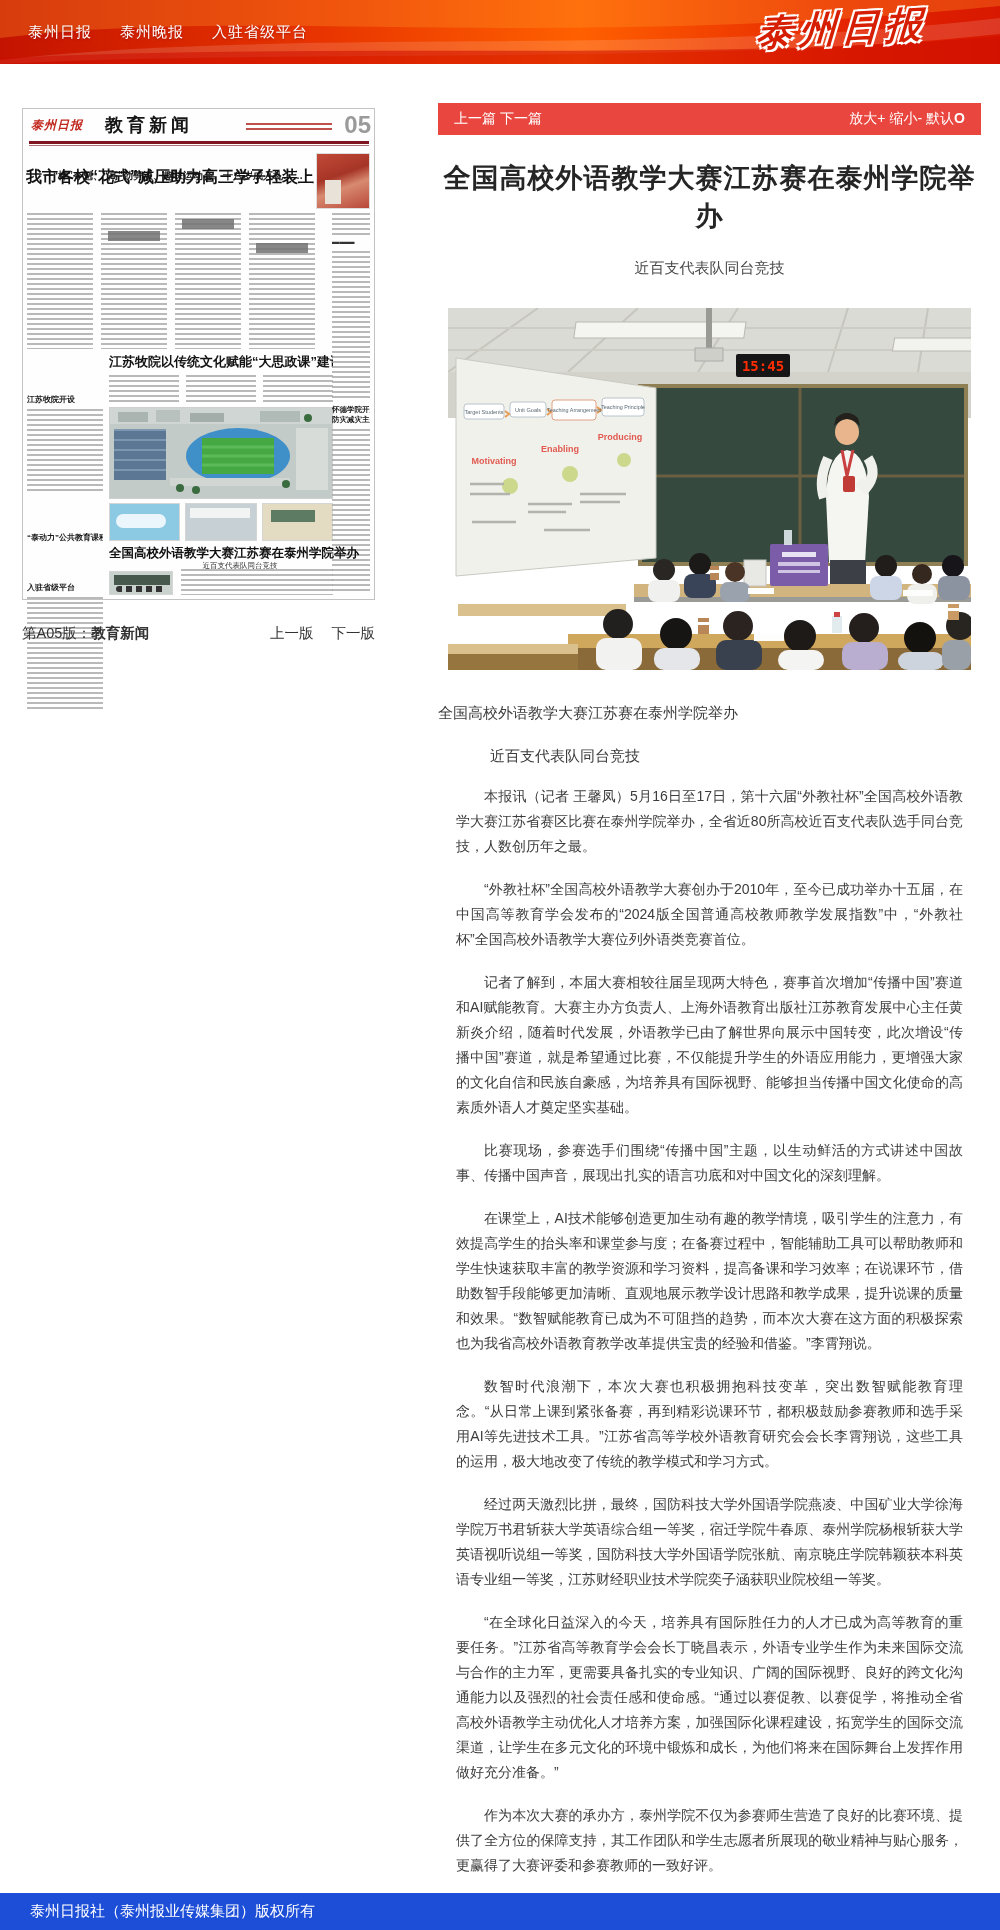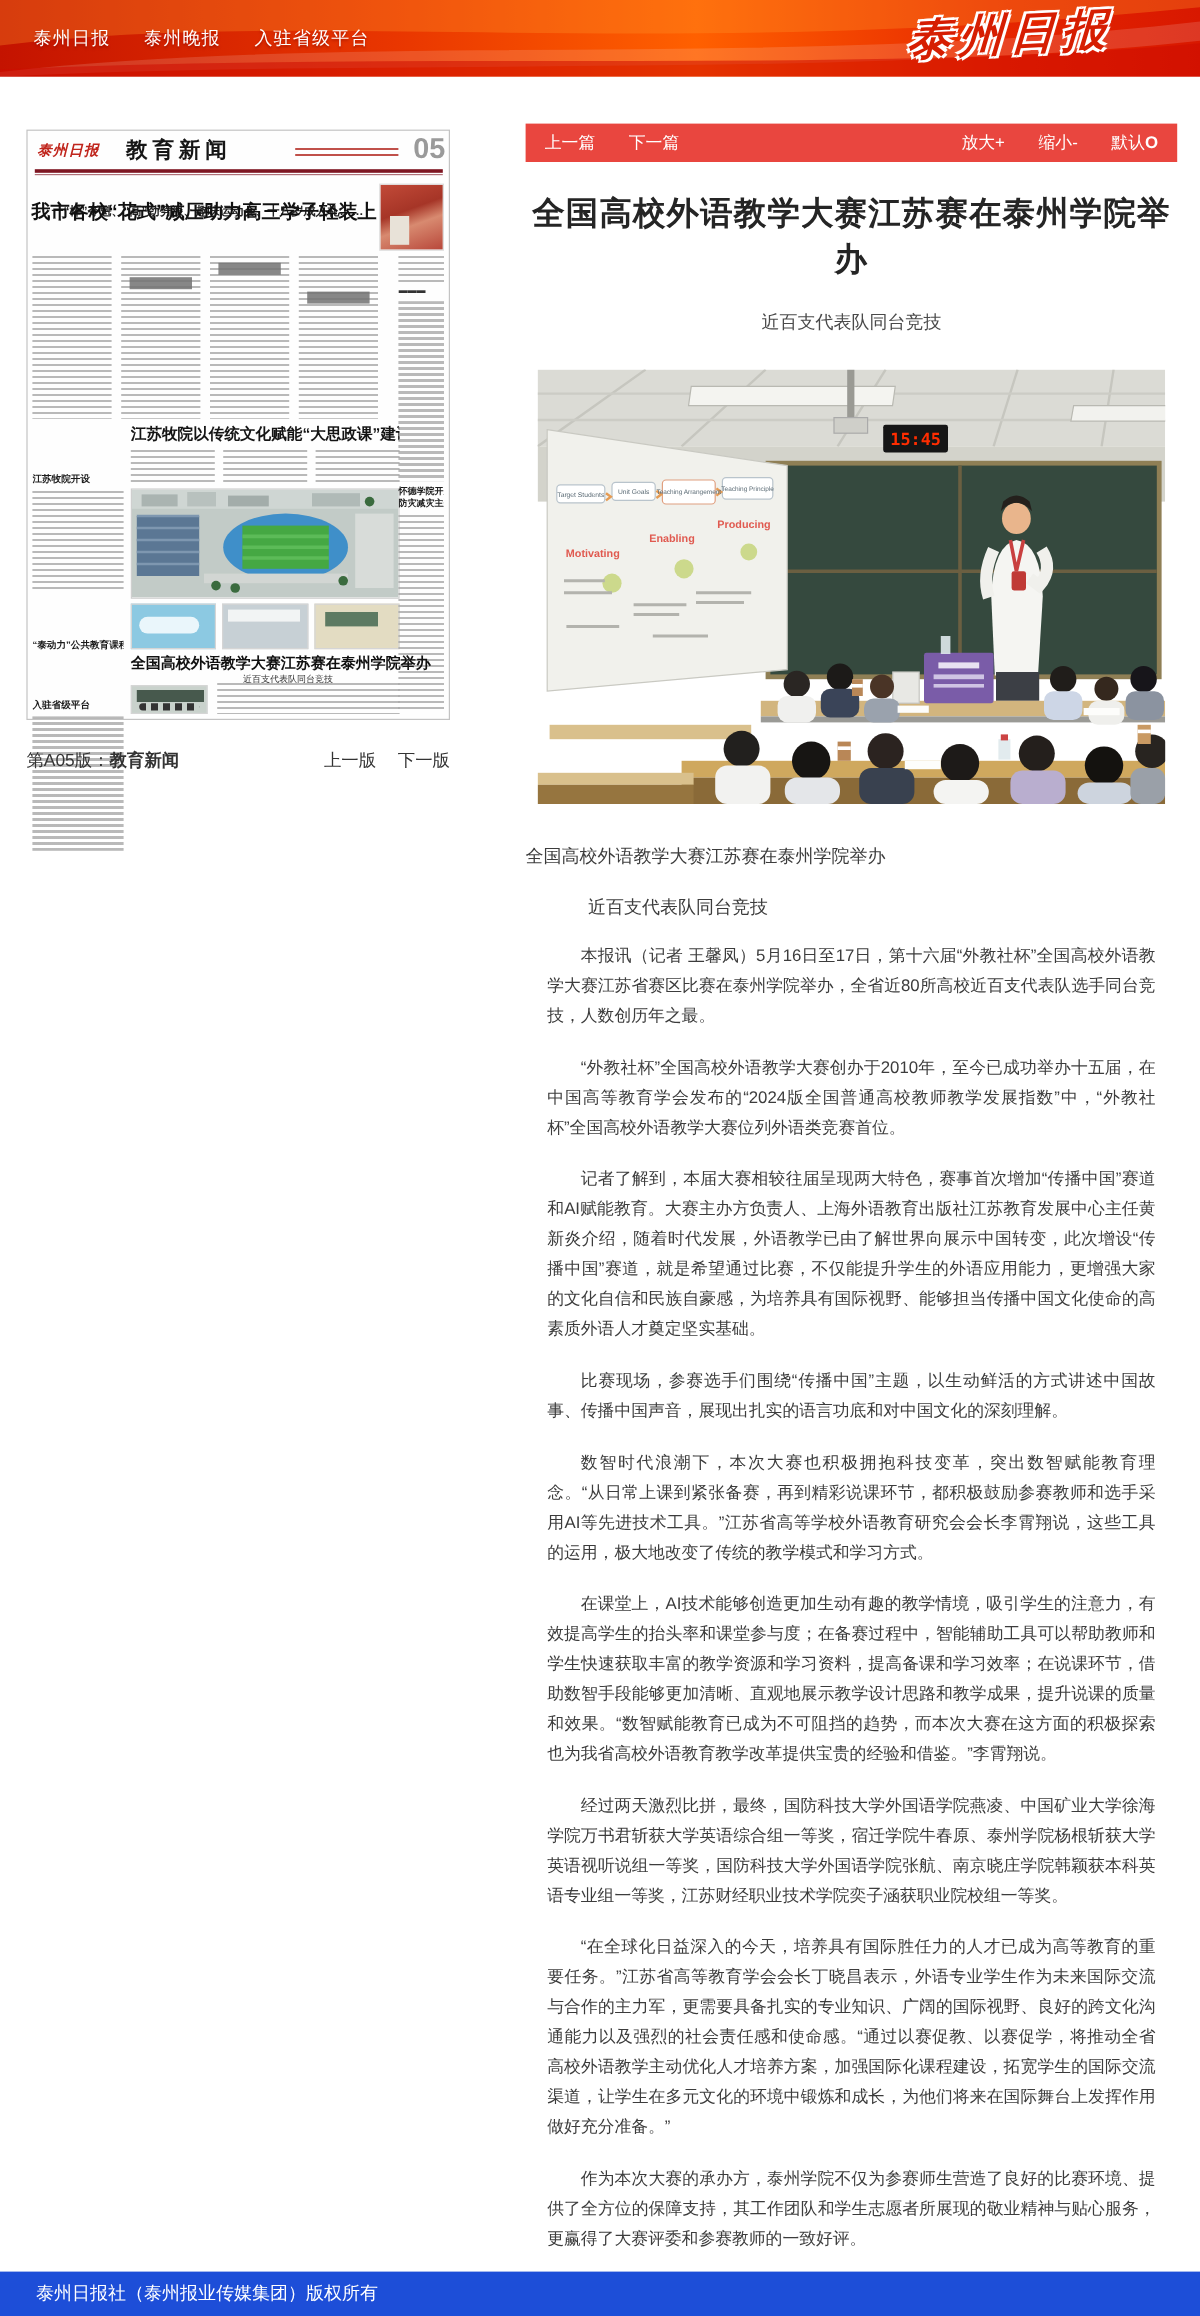--- a/index.html
+++ b/index.html
@@ -62,21 +62,21 @@
 
   
   .page-info{position:absolute;left:22px;top:624px;width:353px;display:flex;justify-content:space-between;font-size:14.5px;color:#333;}
   .page-info b{font-weight:bold;}
   .page-info .pv a{color:#333;text-decoration:none;margin-left:14px;cursor:pointer;}
 
   
   .content{position:absolute;left:438px;top:103px;width:543px;}
   .toolbar{height:32px;background:#e9463f;display:flex;align-items:center;justify-content:space-between;
            padding:0 16px;color:#fff;font-size:14px;}
-  .toolbar .grp{display:flex;gap:28px;}
+  .toolbar .grp{display:flex;gap:4px;}
   .toolbar a{color:#fff;text-decoration:none;cursor:pointer;white-space:nowrap;}
   .toolbar .rst b{font-weight:bold;}
   h1.art-title{margin:24px 0 0;text-align:center;font-size:27px;line-height:38px;color:#252525;
                font-weight:bold;letter-spacing:1px;}
   .art-sub{margin-top:24px;text-align:center;font-size:15px;color:#4a4a4a;}
   .photo-wrap{margin-top:30px;width:523px;height:362px;margin-left:10px;position:relative;}
   .cap1{margin-top:34px;font-size:15px;color:#3c3c3c;}
   .cap2{margin-top:24px;padding-left:52px;font-size:15px;color:#3c3c3c;}
   .article-body{margin-top:10px;}
   .article-body p{font-size:14px;line-height:25px;color:#3c3c3c;text-indent:2em;margin:18px 18px 0;
@@ -343,22 +343,22 @@
 
     <div class="cap1">全国高校外语教学大赛江苏赛在泰州学院举办</div>
     <div class="cap2">近百支代表队同台竞技</div>
 
     <div class="article-body">
 
     <p>本报讯（记者 王馨凤）5月16日至17日，第十六届“外教社杯”全国高校外语教学大赛江苏省赛区比赛在泰州学院举办，全省近80所高校近百支代表队选手同台竞技，人数创历年之最。</p>
         <p>“外教社杯”全国高校外语教学大赛创办于2010年，至今已成功举办十五届，在中国高等教育学会发布的“2024版全国普通高校教师教学发展指数”中，“外教社杯”全国高校外语教学大赛位列外语类竞赛首位。</p>
         <p>记者了解到，本届大赛相较往届呈现两大特色，赛事首次增加“传播中国”赛道和AI赋能教育。大赛主办方负责人、上海外语教育出版社江苏教育发展中心主任黄新炎介绍，随着时代发展，外语教学已由了解世界向展示中国转变，此次增设“传播中国”赛道，就是希望通过比赛，不仅能提升学生的外语应用能力，更增强大家的文化自信和民族自豪感，为培养具有国际视野、能够担当传播中国文化使命的高素质外语人才奠定坚实基础。</p>
         <p>比赛现场，参赛选手们围绕“传播中国”主题，以生动鲜活的方式讲述中国故事、传播中国声音，展现出扎实的语言功底和对中国文化的深刻理解。</p>
+        <p>在课堂上，AI技术能够创造更加生动有趣的教学情境，吸引学生的注意力，有效提高学生的抬头率和课堂参与度；在备赛过程中，智能辅助工具可以帮助教师和学生快速获取丰富的教学资源和学习资料，提高备课和学习效率；在说课环节，借助数智手段能够更加清晰、直观地展示教学设计思路和教学成果，提升说课的质量和效果。“数智赋能教育已成为不可阻挡的趋势，而本次大赛在这方面的积极探索也为我省高校外语教育教学改革提供宝贵的经验和借鉴。”李霄翔说。</p>
         <p>数智时代浪潮下，本次大赛也积极拥抱科技变革，突出数智赋能教育理念。“从日常上课到紧张备赛，再到精彩说课环节，都积极鼓励参赛教师和选手采用AI等先进技术工具。”江苏省高等学校外语教育研究会会长李霄翔说，这些工具的运用，极大地改变了传统的教学模式和学习方式。</p>
-        <p>在课堂上，AI技术能够创造更加生动有趣的教学情境，吸引学生的注意力，有效提高学生的抬头率和课堂参与度；在备赛过程中，智能辅助工具可以帮助教师和学生快速获取丰富的教学资源和学习资料，提高备课和学习效率；在说课环节，借助数智手段能够更加清晰、直观地展示教学设计思路和教学成果，提升说课的质量和效果。“数智赋能教育已成为不可阻挡的趋势，而本次大赛在这方面的积极探索也为我省高校外语教育教学改革提供宝贵的经验和借鉴。”李霄翔说。</p>
         <p>经过两天激烈比拼，最终，国防科技大学外国语学院燕凌、中国矿业大学徐海学院万书君斩获大学英语综合组一等奖，宿迁学院牛春原、泰州学院杨根斩获大学英语视听说组一等奖，国防科技大学外国语学院张航、南京晓庄学院韩颖获本科英语专业组一等奖，江苏财经职业技术学院奕子涵获职业院校组一等奖。</p>
         <p>“在全球化日益深入的今天，培养具有国际胜任力的人才已成为高等教育的重要任务。”江苏省高等教育学会会长丁晓昌表示，外语专业学生作为未来国际交流与合作的主力军，更需要具备扎实的专业知识、广阔的国际视野、良好的跨文化沟通能力以及强烈的社会责任感和使命感。“通过以赛促教、以赛促学，将推动全省高校外语教学主动优化人才培养方案，加强国际化课程建设，拓宽学生的国际交流渠道，让学生在多元文化的环境中锻炼和成长，为他们将来在国际舞台上发挥作用做好充分准备。”</p>
         <p>作为本次大赛的承办方，泰州学院不仅为参赛师生营造了良好的比赛环境、提供了全方位的保障支持，其工作团队和学生志愿者所展现的敬业精神与贴心服务，更赢得了大赛评委和参赛教师的一致好评。</p>
       </div>
 
   </div>
 
   <div class="site-footer">
     <span>泰州日报社（泰州报业传媒集团）版权所有</span>
   </div>

